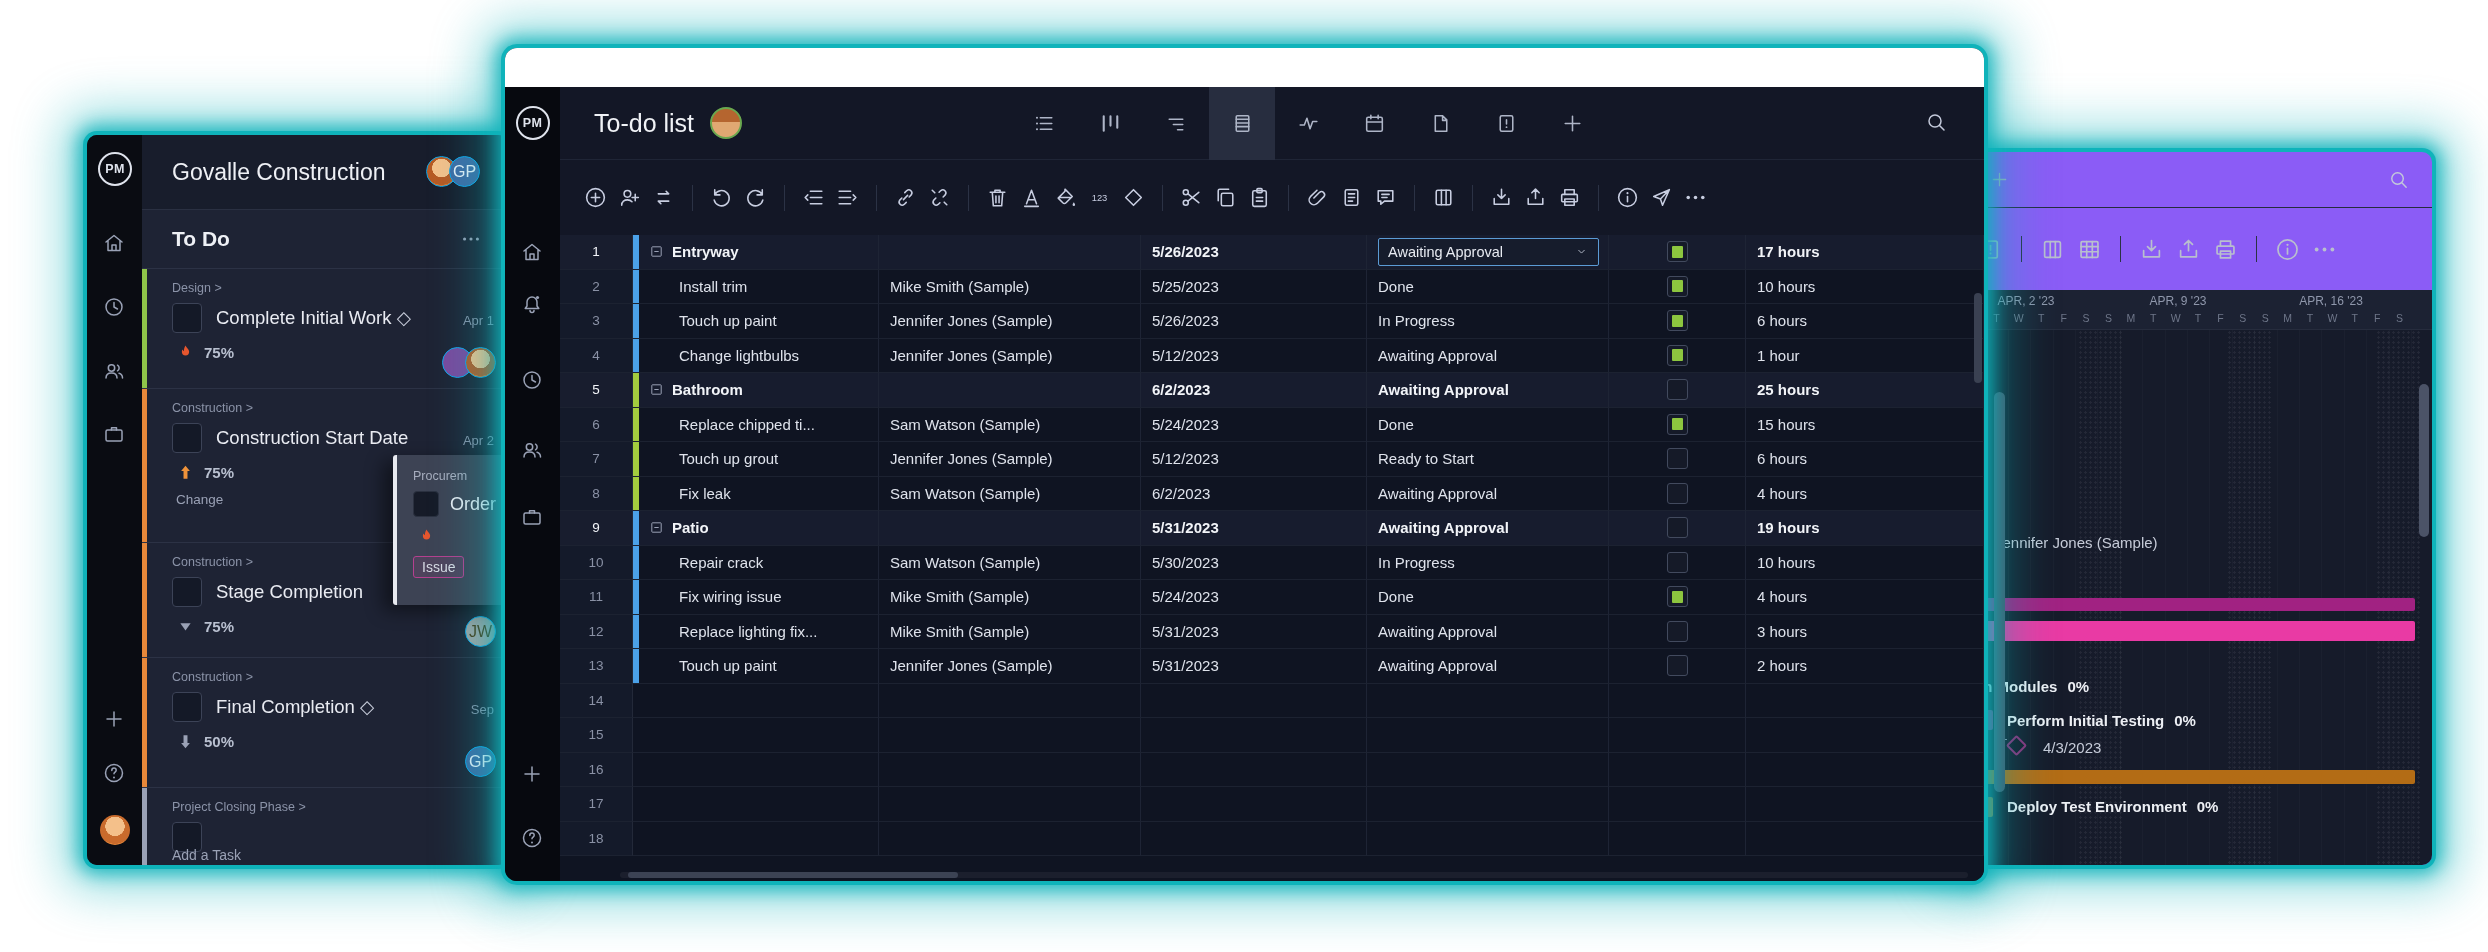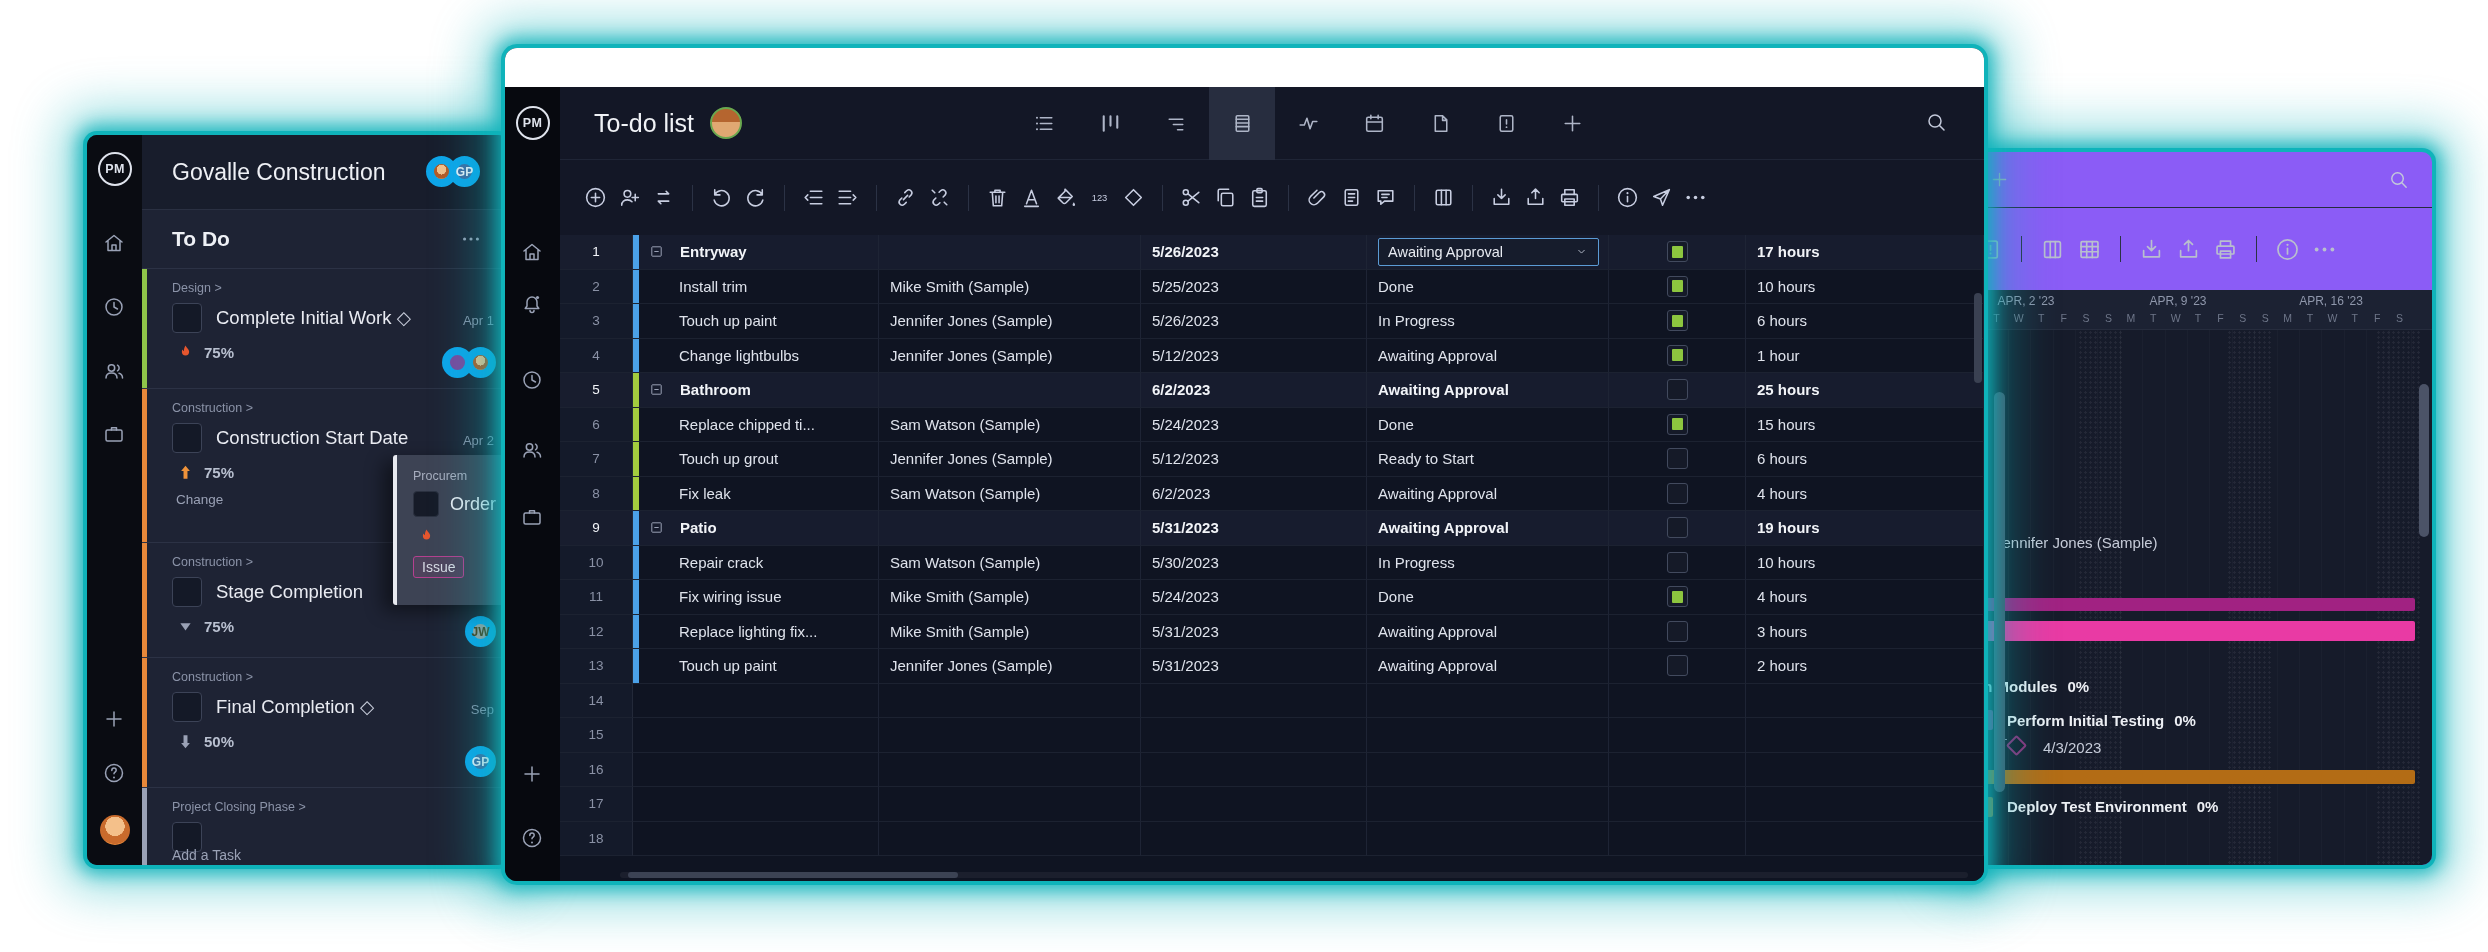--- a/index.html
+++ b/index.html
@@ -42,39 +42,39 @@
   .thead div { font-size:12.5px; color:#7f8798; letter-spacing:.4px; display:flex; align-items:center; padding-left:11px; border-bottom:1px solid #232939; border-right:1px solid #1e2435; }
   .thead div:first-child { justify-content:center; padding-left:0; }
   .trow { height:34.5px; }
   .cell { display:flex; align-items:center; padding-left:11px; font-size:15px; color:#dfe3ec; border-bottom:1px solid #1c2231; border-right:1px solid #1e2435; overflow:hidden; white-space:nowrap; position:relative; }
   .cell.num { justify-content:center; padding-left:0; font-size:13.5px; color:#8a91a5; background:#141a2a; border-right:1px solid #232939; }
   .trow.group .cell { background:#171c2e; font-weight:bold; color:#f2f4f8; }
   .trow.group .cell.num { background:#181d2e; font-weight:normal; }
   .cell.task { padding-left:0; }
   .cell.task .accent { position:absolute; left:0; top:0; bottom:0; width:6px; background:var(--accent); }
   .cell.task .tlabel { padding-left:46px; }
-  .trow.group .cell.task { display:flex; gap:16px; }
+  .trow.group .cell.task { display:flex; gap:8px; }
   .trow.group .cell.task .tlabel { padding-left:0; }
   .collapse { width:15px; height:15px; color:#9aa1b5; margin-left:16px; flex:none; }
   .collapse svg { width:100%; height:100%; fill:none; stroke:currentColor; stroke-width:1.6; }
   .checkbox { width:21px; height:21px; border:1.5px solid #424a5e; border-radius:3px; background:#151a28; display:flex; align-items:center; justify-content:center; }
   .checkbox.checked::after { content:""; width:11px; height:12px; background:#8dc63f; border-radius:1px; display:block; }
   .cell.complete { justify-content:center; padding-left:0; }
   .dropdown { width:calc(100% - 9px); height:28px; border:1.5px solid #5b9bd5; border-radius:2px; background:#161c2c; display:flex; align-items:center; justify-content:space-between; padding:0 9px; font-weight:normal; font-size:14.5px; color:#e8ebf2; }
   .dropdown .icon { width:15px; height:15px; color:#b7bdcc; }
   .vthumb { position:absolute; border-radius:6px; background:#4b5367; }
   .hscroll { position:absolute; left:60px; right:16px; bottom:3px; height:6px; background:rgba(255,255,255,.05); border-radius:3px; }
   .hscroll .thumb { position:absolute; left:8px; top:0; height:6px; width:330px; background:#3c4354; border-radius:3px; }
 
   
   .l-sidebar { position:absolute; left:0; top:0; bottom:0; width:55px; background:#0a0c12; z-index:3; }
   .l-header { position:absolute; left:55px; right:0; top:0; height:75px; background:#181d2c; border-bottom:1px solid #2a3042; display:flex; align-items:center; }
   .l-title { margin-left:30px; font-size:23px; color:#eef0f5; font-weight:500; }
   .l-avatars { position:absolute; right:28px; top:21px; display:flex; }
-  .mini-av { width:31px; height:31px; border-radius:50%; display:flex; align-items:center; justify-content:center; font-size:12px; font-weight:bold; color:#eaf0f8; border:8px solid #0ea5e9; }
+  .mini-av { width:31px; height:31px; border-radius:50%; display:flex; align-items:center; justify-content:center; font-size:16px; font-weight:normal; color:#eaf0f8; border:1px solid #0ea5e9; }
   .mini-av + .mini-av { margin-left:-8px; }
   .av-photo { background:radial-gradient(circle at 50% 38%,#f4c08a 0 40%,#b75a24 41% 72%,#d8742f 73%); }
   .av-gp { background:#3f6ca5; }
   .av-jw { background:#a3a3a3; color:#4d3a13; }
   .av-purple { background:#7a4a9e; }
   .board { position:absolute; left:55px; right:0; top:75px; bottom:0; background:#1e2334; }
   .board-head { height:58px; display:flex; align-items:center; justify-content:space-between; padding:0 26px 0 30px; }
   .board-title { font-size:21px; font-weight:600; color:#eef0f5; }
   .board-head .icon { color:#9aa1b5; width:22px; height:22px; }
   .card { position:absolute; left:0; right:0; border-top:1px solid #2c3245; padding:12px 18px 10px 30px; }

